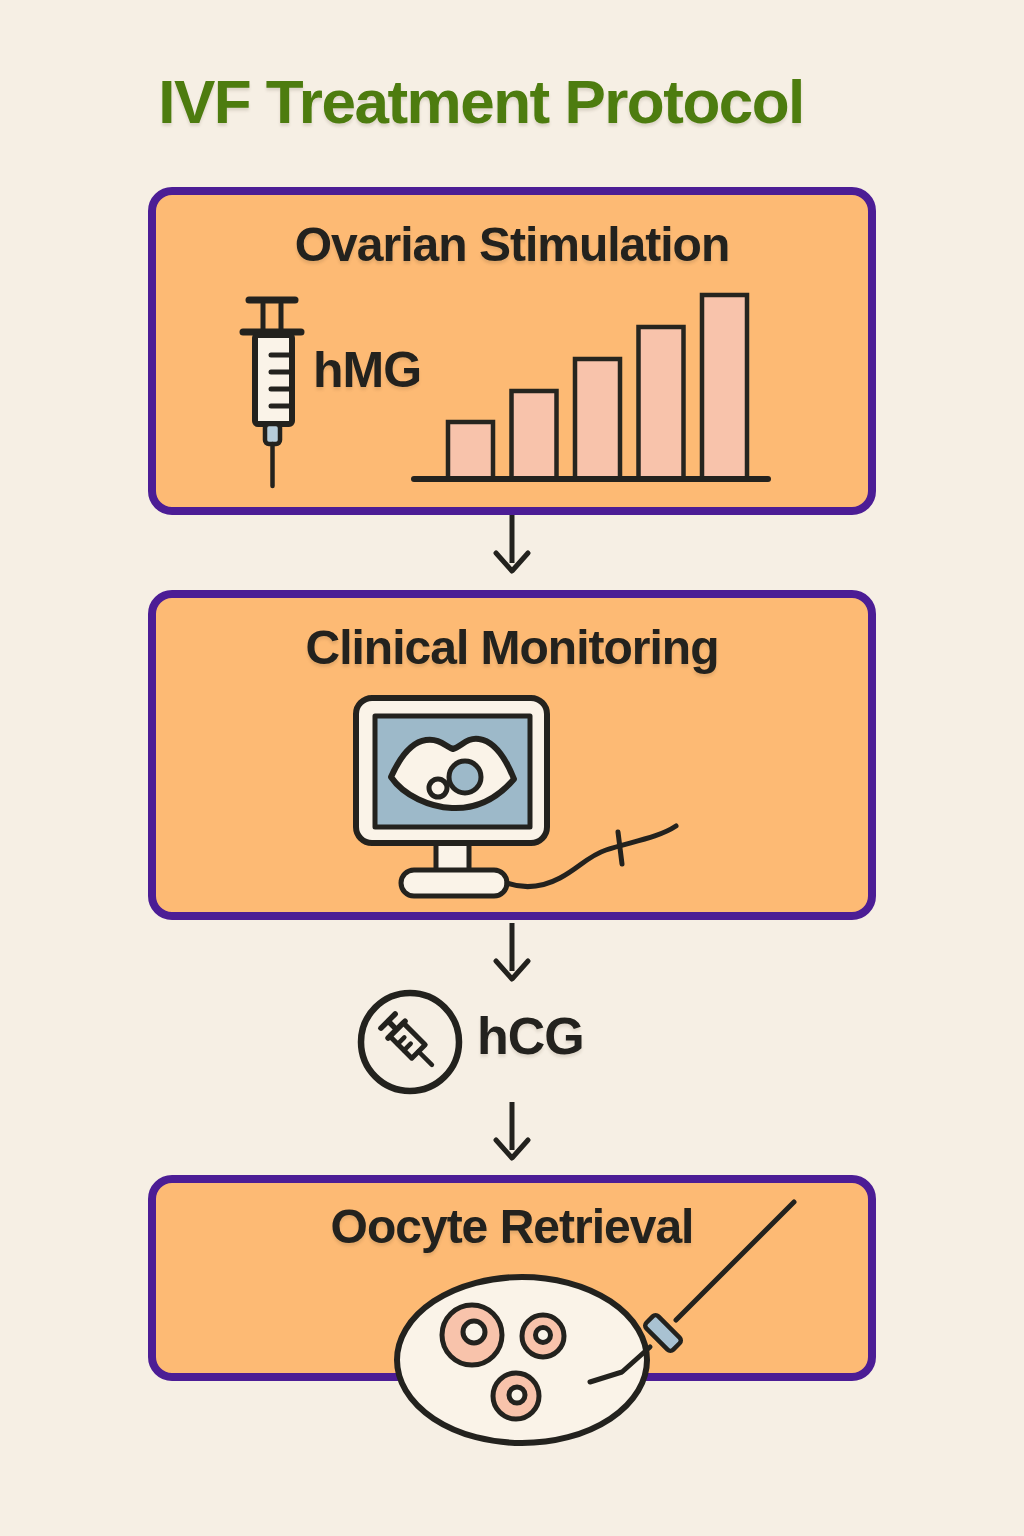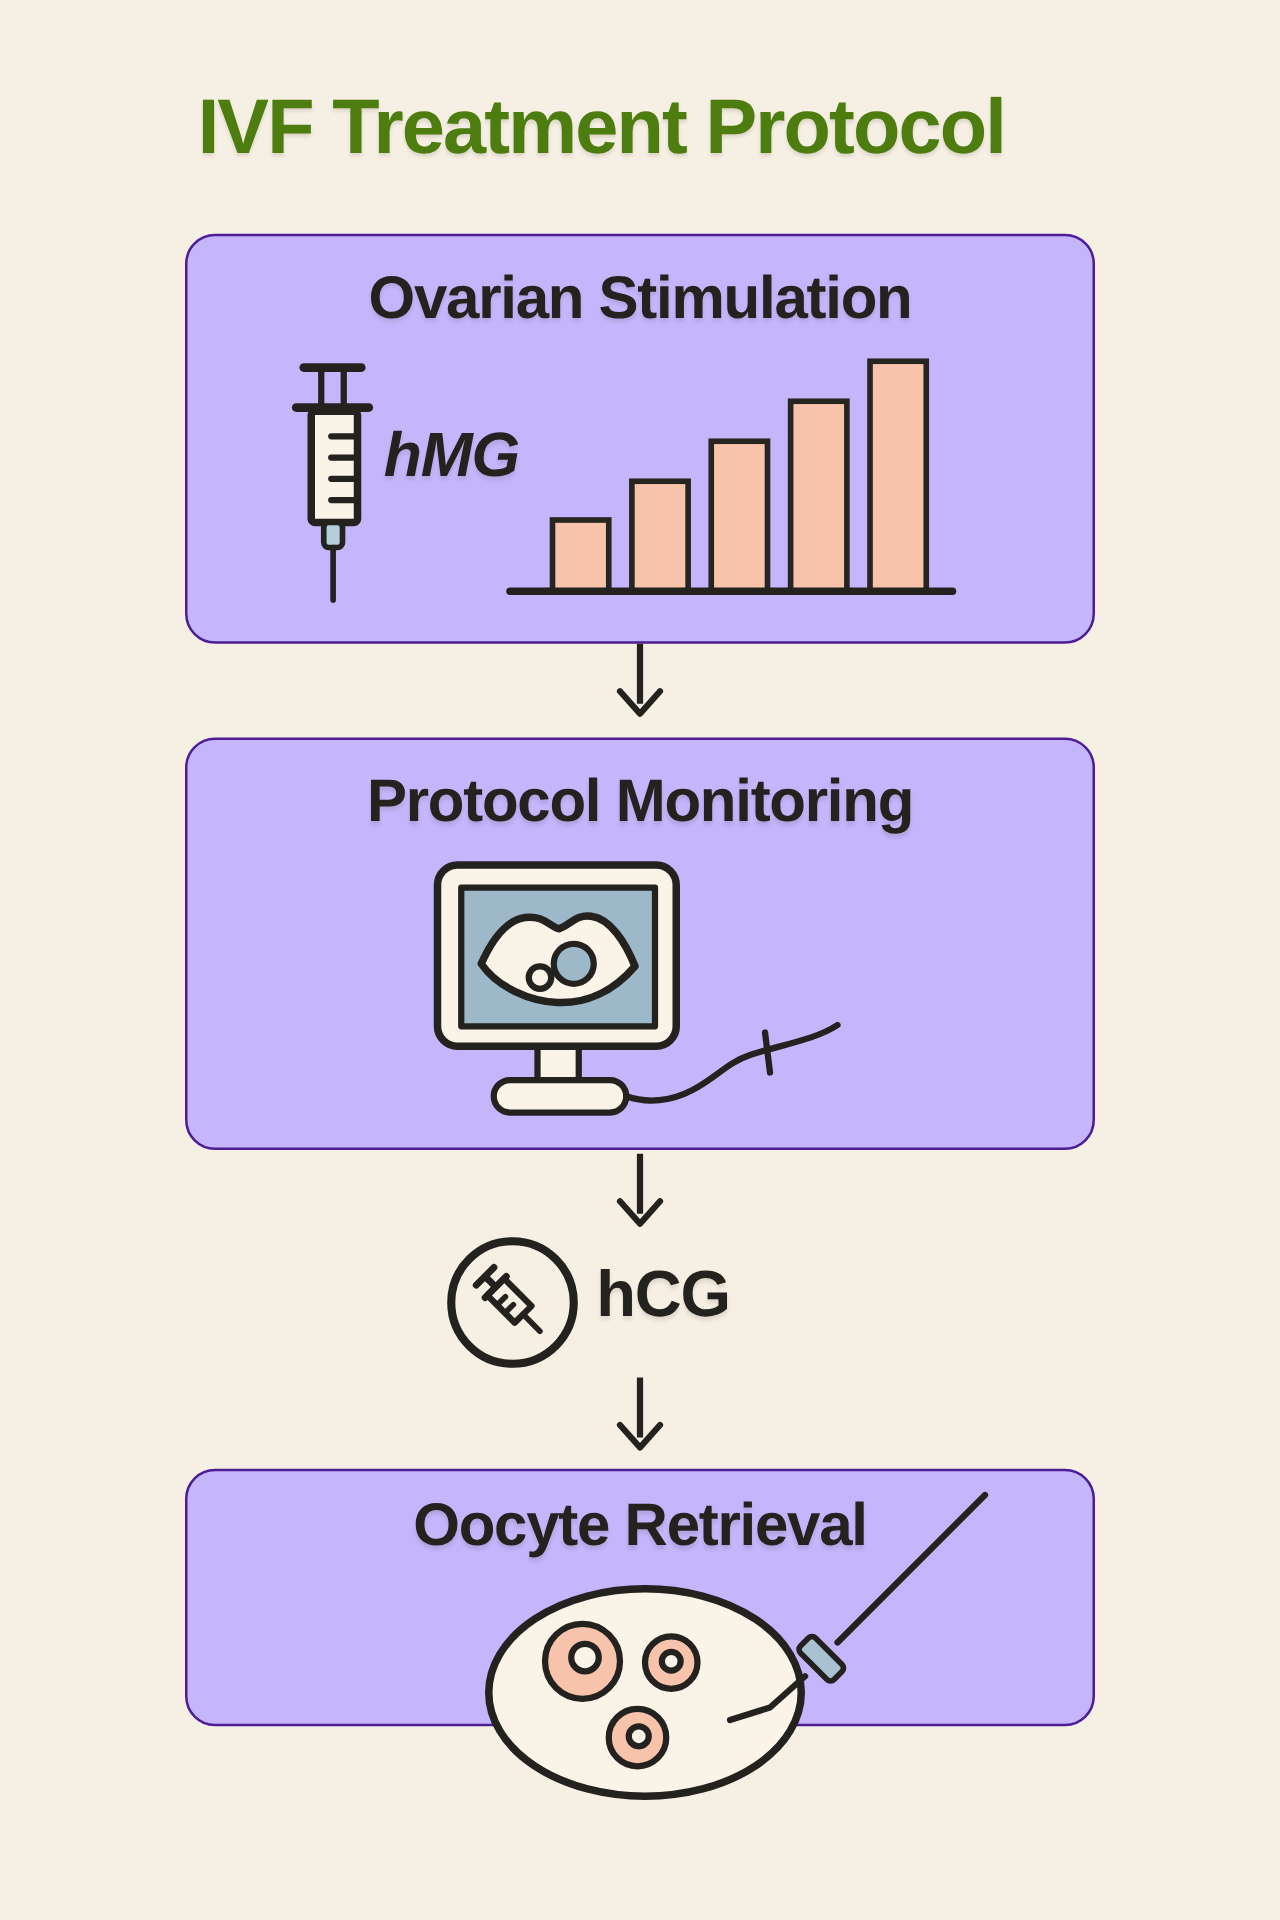--- a/index.html
+++ b/index.html
@@ -9,39 +9,39 @@
     font-family:"Liberation Sans","DejaVu Sans",sans-serif;
     color:#22211d;
   }
   .title{
     position:absolute;left:0;top:66px;width:962px;margin:0;
     text-align:center;font-size:62px;font-weight:bold;letter-spacing:-1.5px;
     color:#4d7c0f;text-shadow:0 3px 3px rgba(70,58,35,.14);
   }
   .box{
     position:absolute;left:148px;width:728px;box-sizing:border-box;
-    border:2px solid #4c1d95;border-radius:24px;background:#c4b5fd;
+    border:8px solid #4c1d95;border-radius:24px;background:#fdba74;
   }
   .box1{top:187px;height:328px;}
   .box2{top:590px;height:330px;}
   .box3{top:1175px;height:206px;}
   .box h2{
     position:absolute;left:0;top:0;width:100%;margin:0;text-align:center;
     font-size:48px;font-weight:bold;letter-spacing:-1px;color:#23221e;
     text-shadow:0 3px 3px rgba(70,58,35,.14);
   }
   .box1 h2{top:22px;}
   .box2 h2{top:22px;}
   .box3 h2{top:16px;}
   .art{position:absolute;left:-4px;top:-4px;}
   .drug-label{
     position:absolute;font-weight:bold;letter-spacing:-1px;color:#23221e;
     text-shadow:0 3px 3px rgba(70,58,35,.12);
   }
-  .hmg-label{left:157px;top:146px;font-size:50px;font-style:italic;}
+  .hmg-label{left:157px;top:146px;font-size:50px;}
   .hcg-wrap{position:absolute;left:356px;top:987px;width:300px;height:110px;}
   .hcg-label{left:121px;top:19px;font-size:52px;}
   .arrow{position:absolute;left:487px;}
   .arrow1{top:513px;}
   .arrow2{top:921px;}
   .arrow3{top:1100px;}
   .ink-stroke{stroke:#23221e;fill:none;}
   g[data-name="hmg-dose-bars"] rect{fill:#f8c3ab;stroke:#26251f;stroke-width:4.5px;}
 </style>
 </head>
@@ -101,21 +101,21 @@
         <rect x="204" y="104" width="191" height="145" rx="16" fill="#faf3e8" stroke-width="6"></rect>
         <rect x="223" y="122" width="155" height="111" fill="#9db9c9" stroke-width="5"></rect>
 
         <path d="M 239 183 C 248 163, 260 148, 274 146 C 288 144, 294 153, 301 155
                  C 309 153, 315 143, 327 145 C 342 147, 354 165, 362 185
                  C 344 206, 322 215, 300 214 C 278 213, 252 202, 239 183 Z" fill="#faf3e8" stroke-width="6" data-name="ultrasound-sector"></path>
         <circle cx="313" cy="183" r="16" fill="#9db9c9" stroke-width="5" data-name="follicle-large"></circle>
         <circle cx="286" cy="194" r="9" fill="#faf3e8" stroke-width="5" data-name="follicle-small"></circle>
       </g>
     </svg>
-    <h2 data-name="step-title-clinical-monitoring">Protocol Monitoring</h2>
+    <h2 data-name="step-title-clinical-monitoring">Clinical Monitoring</h2>
   </section>
 
   <svg class="arrow arrow2" width="50" height="66" viewBox="0 0 50 66" data-name="arrow-down-icon">
     <line x1="25" y1="2" x2="25" y2="50" class="ink-stroke" stroke-width="5"></line>
     <path d="M9 40 L25 58 L41 40" class="ink-stroke" stroke-width="5" stroke-linecap="round" stroke-linejoin="round"></path>
   </svg>
 
   <div class="hcg-wrap" data-name="trigger-hcg">
     <svg width="110" height="110" viewBox="0 0 110 110" data-name="syringe-circle-icon">
       <circle cx="54" cy="55" r="49" class="ink-stroke" stroke-width="6.5"></circle>

